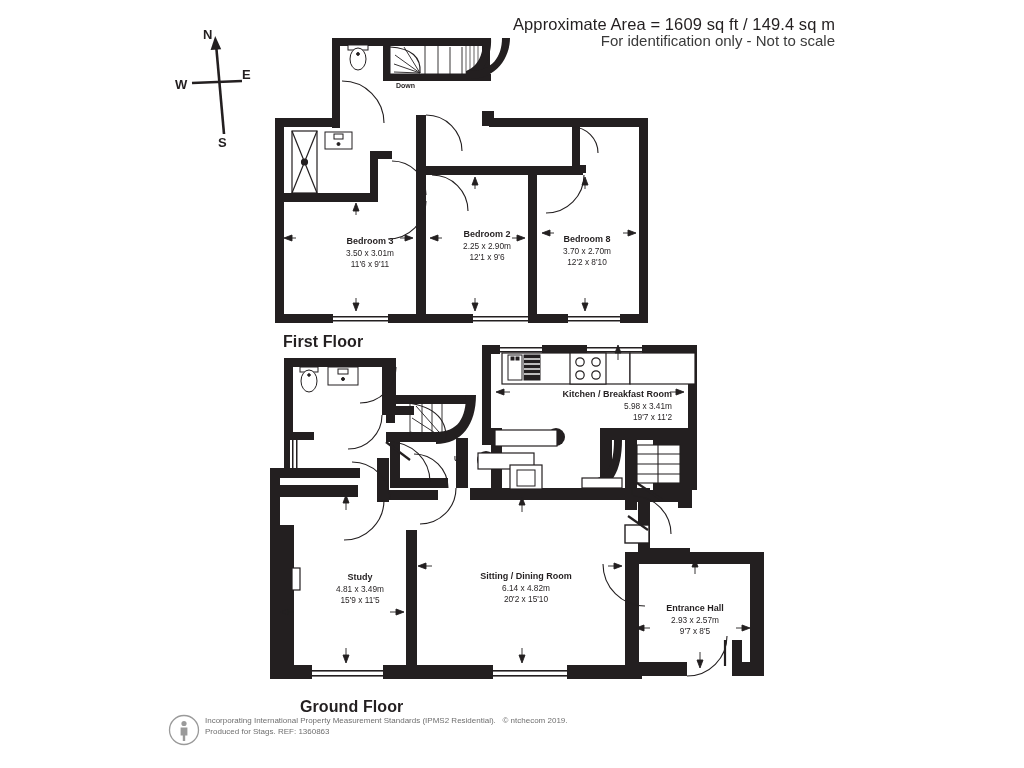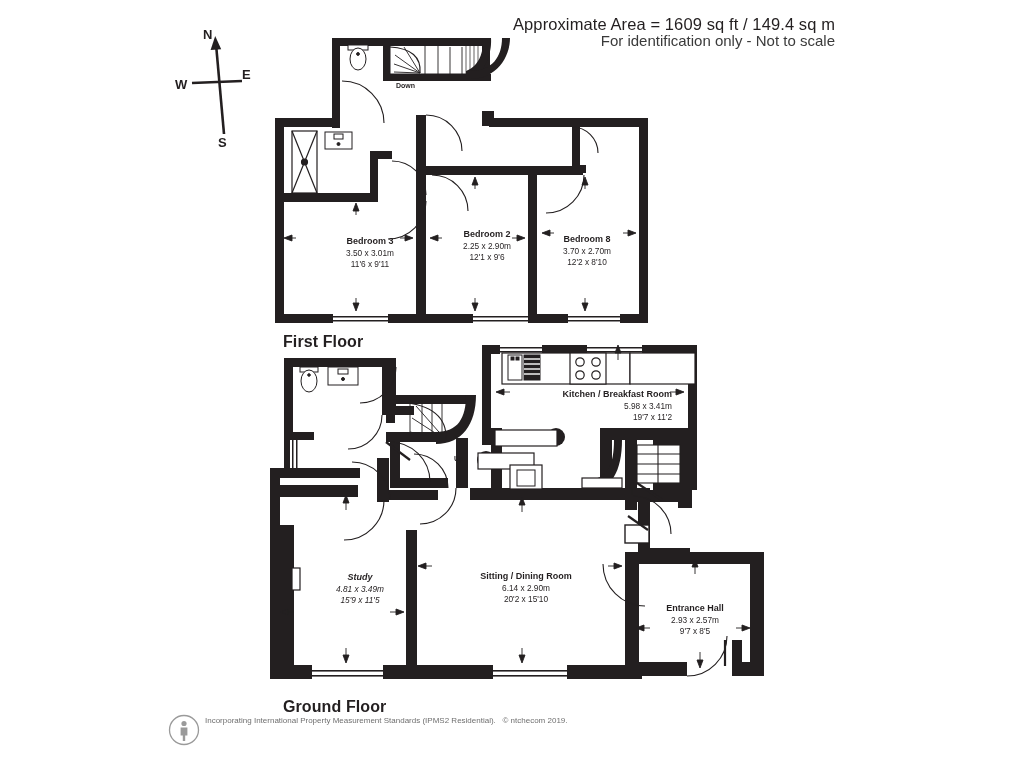--- a/index.html
+++ b/index.html
@@ -65,21 +65,21 @@
   }
 
   .floor-label {
     position: absolute;
     font-size: 16px;
     font-weight: bold;
     color: #231f20;
     letter-spacing: 0.1px;
   }
   #label-first-floor { left: 283px; top: 333px; }
-  #label-ground-floor { left: 283px; top: 698px; text-align: center; }
+  #label-ground-floor { left: 300px; top: 698px; text-align: center; }
 
   
   .room-label {
     position: absolute;
     text-align: center;
     line-height: 11.5px;
     white-space: nowrap;
   }
   .room-name {
     font-size: 9px;
@@ -101,21 +101,21 @@
   }
 
   
   #rl-bed3 { left: 330px; top: 236px; width: 80px; }
   #rl-bed2 { left: 447px; top: 229px; width: 80px; }
   #rl-bed1 { left: 547px; top: 234px; width: 80px; }
   #st-down  { left: 396px; top: 82px; }
 
   
   #rl-kitchen { left: 512px; top: 389px; width: 160px; text-align: right; }
-  #rl-study   { left: 320px; top: 572px; width: 80px; font-style: italic; }
+  #rl-study   { left: 320px; top: 572px; width: 80px; }
   #rl-sitting { left: 466px; top: 571px; width: 120px; }
   #rl-hall    { left: 650px; top: 603px; width: 90px; }
   #st-up      { left: 454px; top: 455px; }
 
   
   #footer {
     position: absolute;
     left: 168px;
     top: 712px;
     width: 700px;
@@ -613,34 +613,35 @@
   <span class="room-dim">5.98 x 3.41m</span>
   <span class="room-dim">19'7 x 11'2</span>
 </div>
 <div class="room-label" id="rl-study">
   <span class="room-name">Study</span>
   <span class="room-dim">4.81 x 3.49m</span>
   <span class="room-dim">15'9 x 11'5</span>
 </div>
 <div class="room-label" id="rl-sitting">
   <span class="room-name">Sitting / Dining Room</span>
-  <span class="room-dim">6.14 x 2.90m</span>
+  <span class="room-dim">6.14 x 4.82m</span>
   <span class="room-dim">20'2 x 15'10</span>
 </div>
 <div class="room-label" id="rl-hall">
   <span class="room-name">Entrance Hall</span>
   <span class="room-dim">2.93 x 2.57m</span>
   <span class="room-dim">9'7 x 8'5</span>
 </div>
 <div class="stair-text" id="st-up">Up</div>
 
 <div class="floor-label" id="label-ground-floor">Ground Floor</div>
 
 <div id="footer">
   <svg id="footer-logo" viewBox="0 0 32 32">
     <circle cx="16" cy="16" r="14.5" fill="none" stroke="#9a9a9a" stroke-width="1.3"></circle>
     <circle cx="16" cy="9.5" r="2.6" fill="#9a9a9a"></circle>
     <path d="M12.6,13.5 h6.8 v8 h-2.2 v5.5 h-2.4 v-5.5 h-2.2 z" fill="#9a9a9a"></path>
   </svg>
   <div id="footer-text">
     <span class="line"><span>Incorporating International Property Measurement Standards (IPMS2 Residential).</span>&nbsp;&nbsp;&nbsp;<span class="copyright-inline">© ntchecom 2019.</span></span>
+    <span class="line">Produced for Stags.   REF: 1360863</span>
   </div>
 </div>
 
 </body></html>

